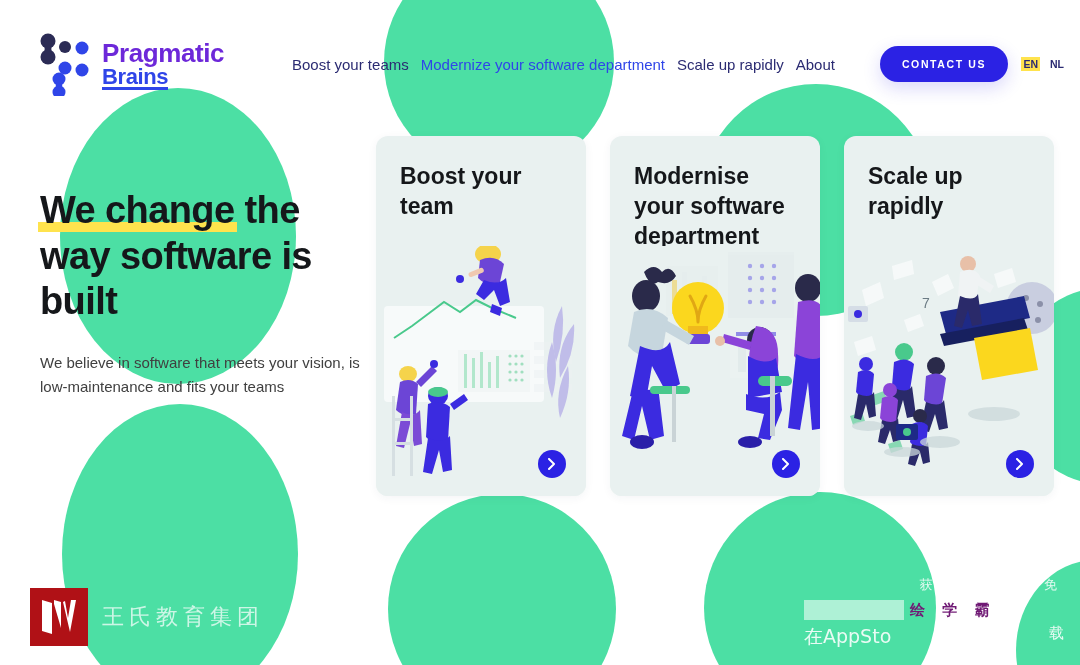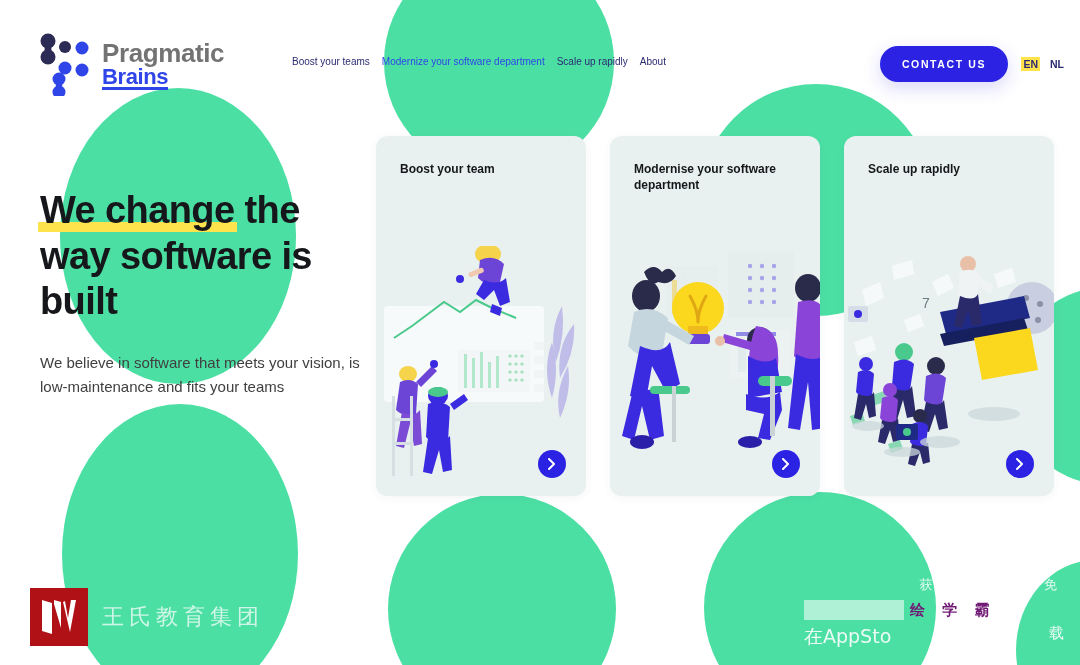--- a/index.html
+++ b/index.html
@@ -21,26 +21,26 @@
   .blob-bot-right  { left: 704px; top: 492px; width: 232px; height: 232px; }
   .blob-edge-right { left: 1012px;top: 288px; width: 180px; height: 196px; }
   .blob-edge-rb    { left: 1016px;top: 560px; width: 160px; height: 180px; }
 
   
   .header { position:absolute; left:0; top:0; width:1080px; height:128px; z-index: 30; }
 
   .logo-wrap { position:absolute; left:38px; top:32px; display:flex; align-items:center; gap:12px; }
   .logo-mark { width:52px; height:64px; }
   .logo-text { line-height: 1.0; }
-  .logo-l1 { font-size:26px; font-weight:bold; color:#737373; letter-spacing:-0.4px; }
+  .logo-l1 { font-size:26px; font-weight:bold; color:#6d28d9; letter-spacing:-0.4px; }
   .logo-l2 { font-size:22px; font-weight:bold; color:#2F45E8; letter-spacing:-0.4px; position:relative; display:inline-block;}
   .logo-l2::after{ content:""; position:absolute; left:0; bottom:-2px; width:100%; height:3px; background:#2F45E8; }
 
   .nav { position:absolute; left:292px; top:56px; display:flex; align-items:center; gap:12px; }
-  .nav-item { font-size:10px; color:#2B2B72; text-decoration:none; white-space:nowrap; cursor:pointer; }
+  .nav-item { font-size:15px; color:#2B2B72; text-decoration:none; white-space:nowrap; cursor:pointer; }
   .nav-item.active { color:#2F45E8; }
 
   .cta { position:absolute; right:72px; top:46px;
          background:#2B22E4; color:#fff; border:none; border-radius:22px;
          padding:0 22px; height:36px; line-height:36px;
          font-size:10.5px; font-weight:bold; letter-spacing:1.6px; cursor:pointer;
          box-shadow: 0 6px 18px rgba(43,34,228,0.18); }
   .langs { position:absolute; right:14px; top:57px; display:flex; gap:8px; align-items:flex-start; }
   .lang { font-size:10.5px; font-weight:bold; color:#2B2B72; cursor:pointer; padding:1px 2px; }
   .lang.sel { background:#FFE34D; }
@@ -52,21 +52,21 @@
   .hl::after { content:""; position:absolute; left:-2px; bottom:2px; width:calc(100% + 4px); height:10px;
                background:#FFE34D; z-index:-1; }
   .hero p { margin-top:26px; font-size:15px; line-height:1.62; color:#404040; }
 
   
   .cards { position:absolute; left:376px; top:136px; display:flex; gap:24px; z-index:20; }
   .card { width:210px; height:360px; background:#E9F1F0; border-radius:12px;
           position:relative; overflow:hidden; cursor:pointer;
           box-shadow: 0 2px 10px rgba(40,60,80,0.05); }
   .card-title { position:absolute; left:24px; top:26px; right:18px;
-                font-size:12px; font-weight:bold; color:#15171A; line-height:1.30; }
+                font-size:23px; font-weight:bold; color:#15171A; line-height:1.30; }
   .card-art { position:absolute; left:0; bottom:0; width:100%; height:250px; }
   .card-arrow { position:absolute; right:20px; bottom:18px; width:28px; height:28px;
                 background:#2B22E4; border-radius:50%; display:flex; align-items:center;
                 justify-content:center; cursor:pointer; }
   .card-arrow svg { display:block; }
 
   
   .wm-left { position:absolute; left:30px; top:588px; display:flex; align-items:center; gap:14px; z-index:40; }
   .wm-logo { width:58px; height:58px; background:#B01116; position:relative; }
   .wm-cn { font-size:22px; color:rgba(255,255,255,0.72); letter-spacing:5px;

